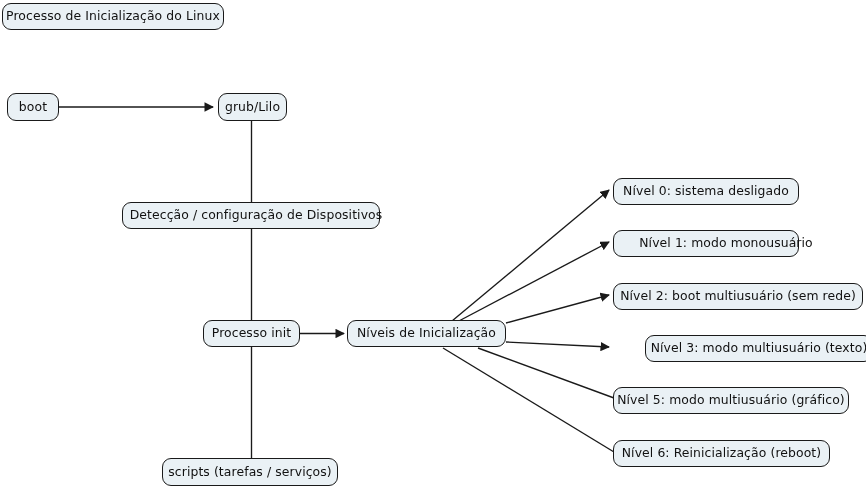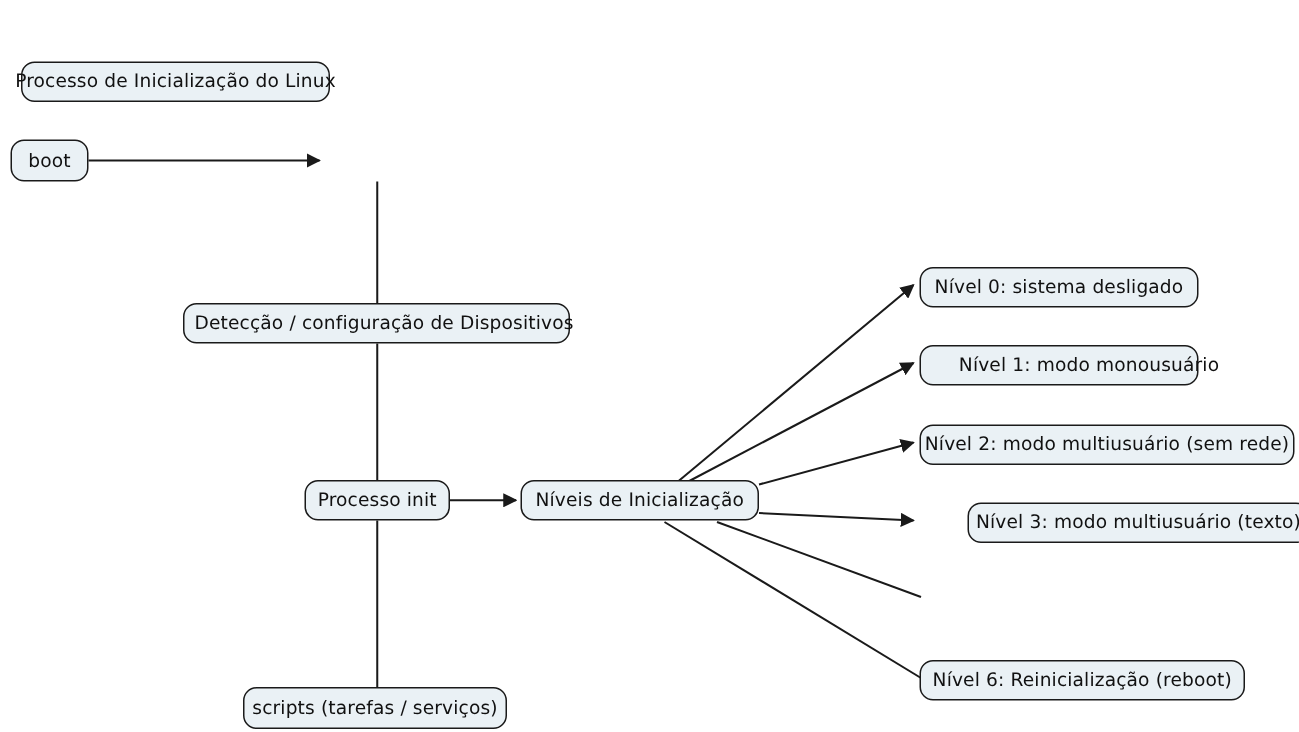--- a/index.html
+++ b/index.html
@@ -60,28 +60,31 @@
       <line x1="506" y1="323" x2="609" y2="295" marker-end="url(#arrow)"></line>
 
       <line x1="506" y1="342" x2="609" y2="347" marker-end="url(#arrow)"></line>
 
       <line x1="478" y1="348" x2="614" y2="398"></line>
 
       <line x1="443" y1="348" x2="614" y2="452"></line>
     </g>
   </svg>
 
-  <div class="node" style="left:14px;top:3px;width:206px;height:27px;margin-top:38px;">
+  <div class="node" style="left:2px;top:3px;width:222px;height:27px;">
     <span>Processo de Inicialização do Linux</span>
   </div>
 
   <div class="node" style="left:7px;top:93px;width:52px;height:28px;">
     <span>boot</span>
   </div>
 
+  <div class="node" style="left:218px;top:93px;width:69px;height:28px;">
+    <span>grub/Lilo</span>
+  </div>
 
   <div class="node" style="left:122px;top:202px;width:258px;height:27px;padding-left:10px;">
     <span>Detecção / configuração de Dispositivos</span>
   </div>
 
   <div class="node" style="left:347px;top:320px;width:159px;height:27px;">
     <span>Níveis de Inicialização</span>
   </div>
 
   <div class="node" style="left:203px;top:320px;width:97px;height:27px;">
@@ -94,25 +97,28 @@
 
   <div class="node" style="left:613px;top:178px;width:186px;height:27px;">
     <span>Nível 0: sistema desligado</span>
   </div>
 
   <div class="node" style="left:613px;top:230px;width:186px;height:27px;padding-left:40px;">
     <span>Nível 1: modo monousuário</span>
   </div>
 
   <div class="node" style="left:613px;top:283px;width:250px;height:27px;">
-    <span>Nível 2: modo multiusuário (sem rede)</span>
+    <span>Nível 2: boot multiusuário (sem rede)</span>
   </div>
 
   <div class="node" style="left:613px;top:335px;width:228px;height:27px;margin-left:32px;">
     <span>Nível 3: modo multiusuário (texto)</span>
   </div>
 
+  <div class="node" style="left:613px;top:387px;width:236px;height:27px;">
+    <span>Nível 5: modo multiusuário (gráfico)</span>
+  </div>
 
   <div class="node" style="left:613px;top:440px;width:217px;height:27px;">
     <span>Nível 6: Reinicialização (reboot)</span>
   </div>
 
 </div>
 
 </body></html>

